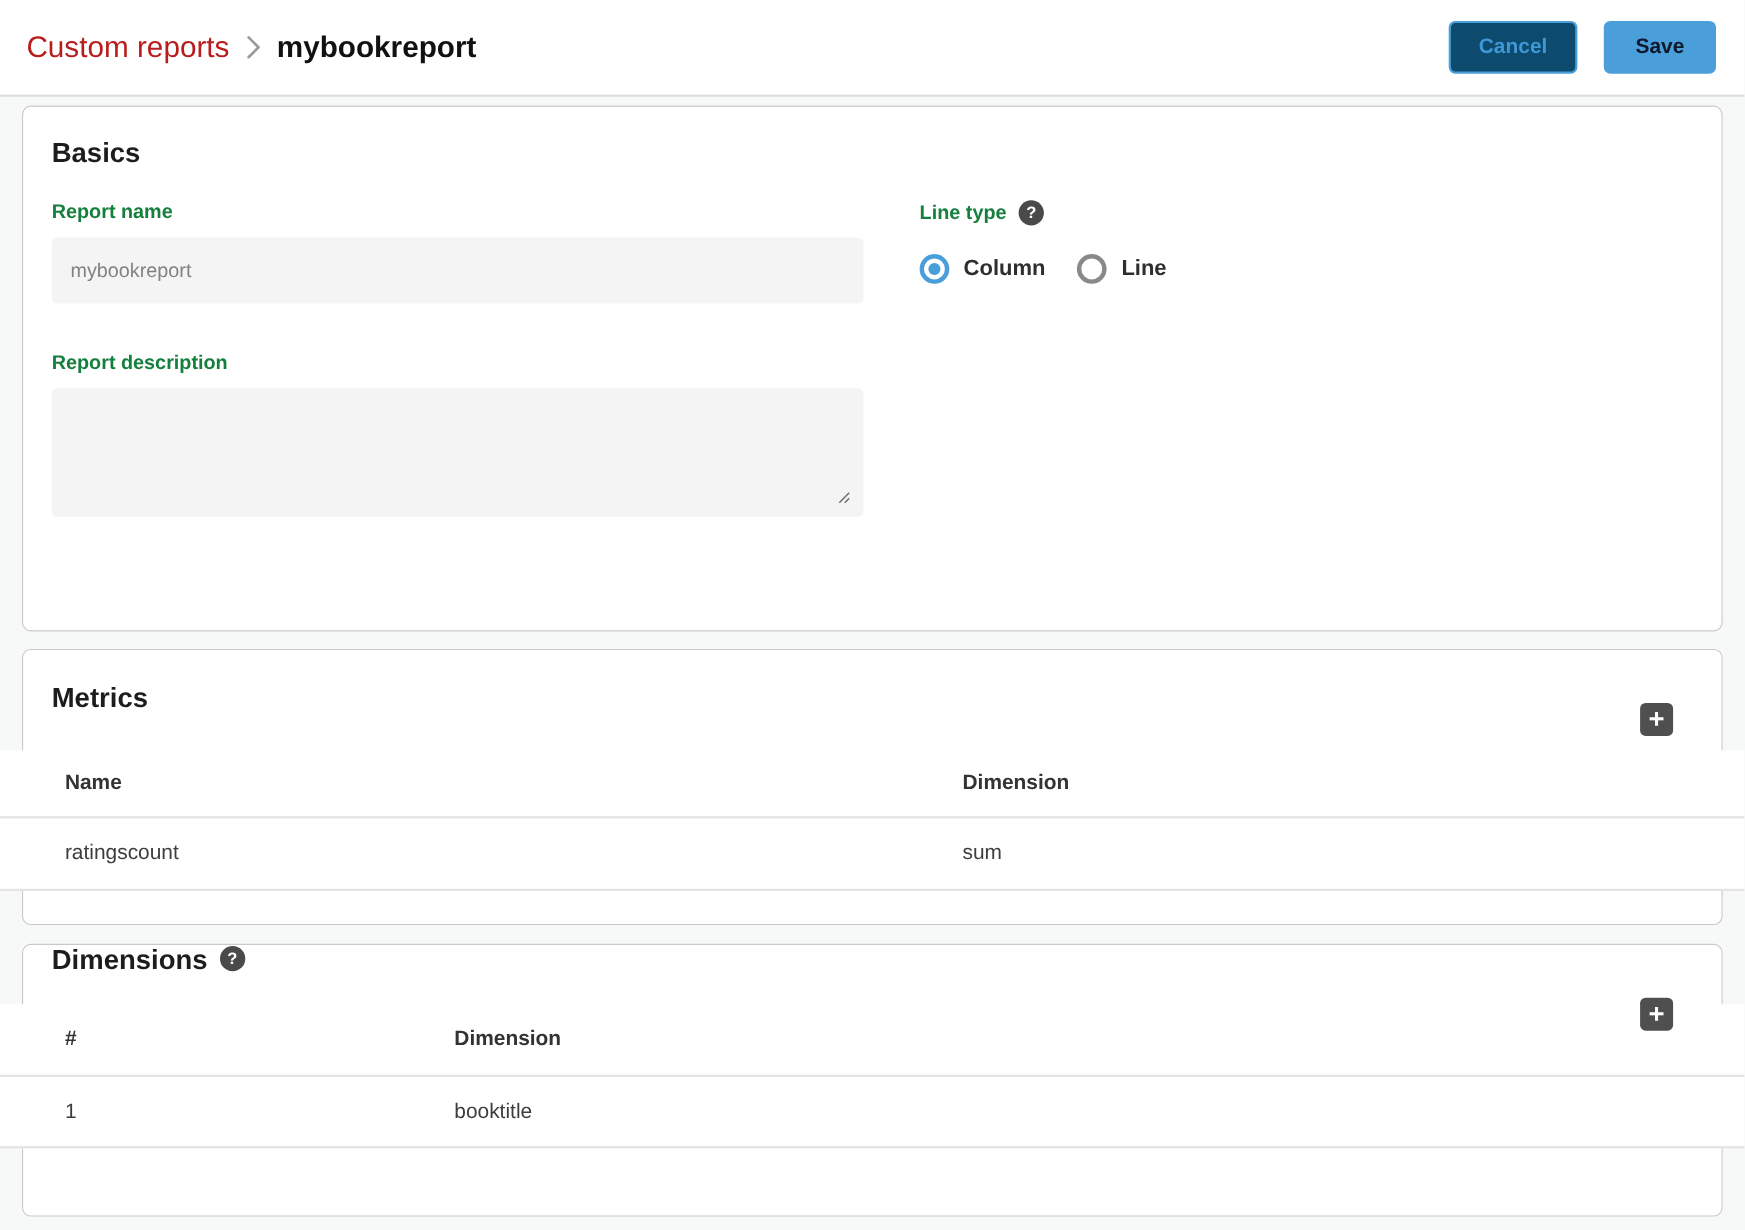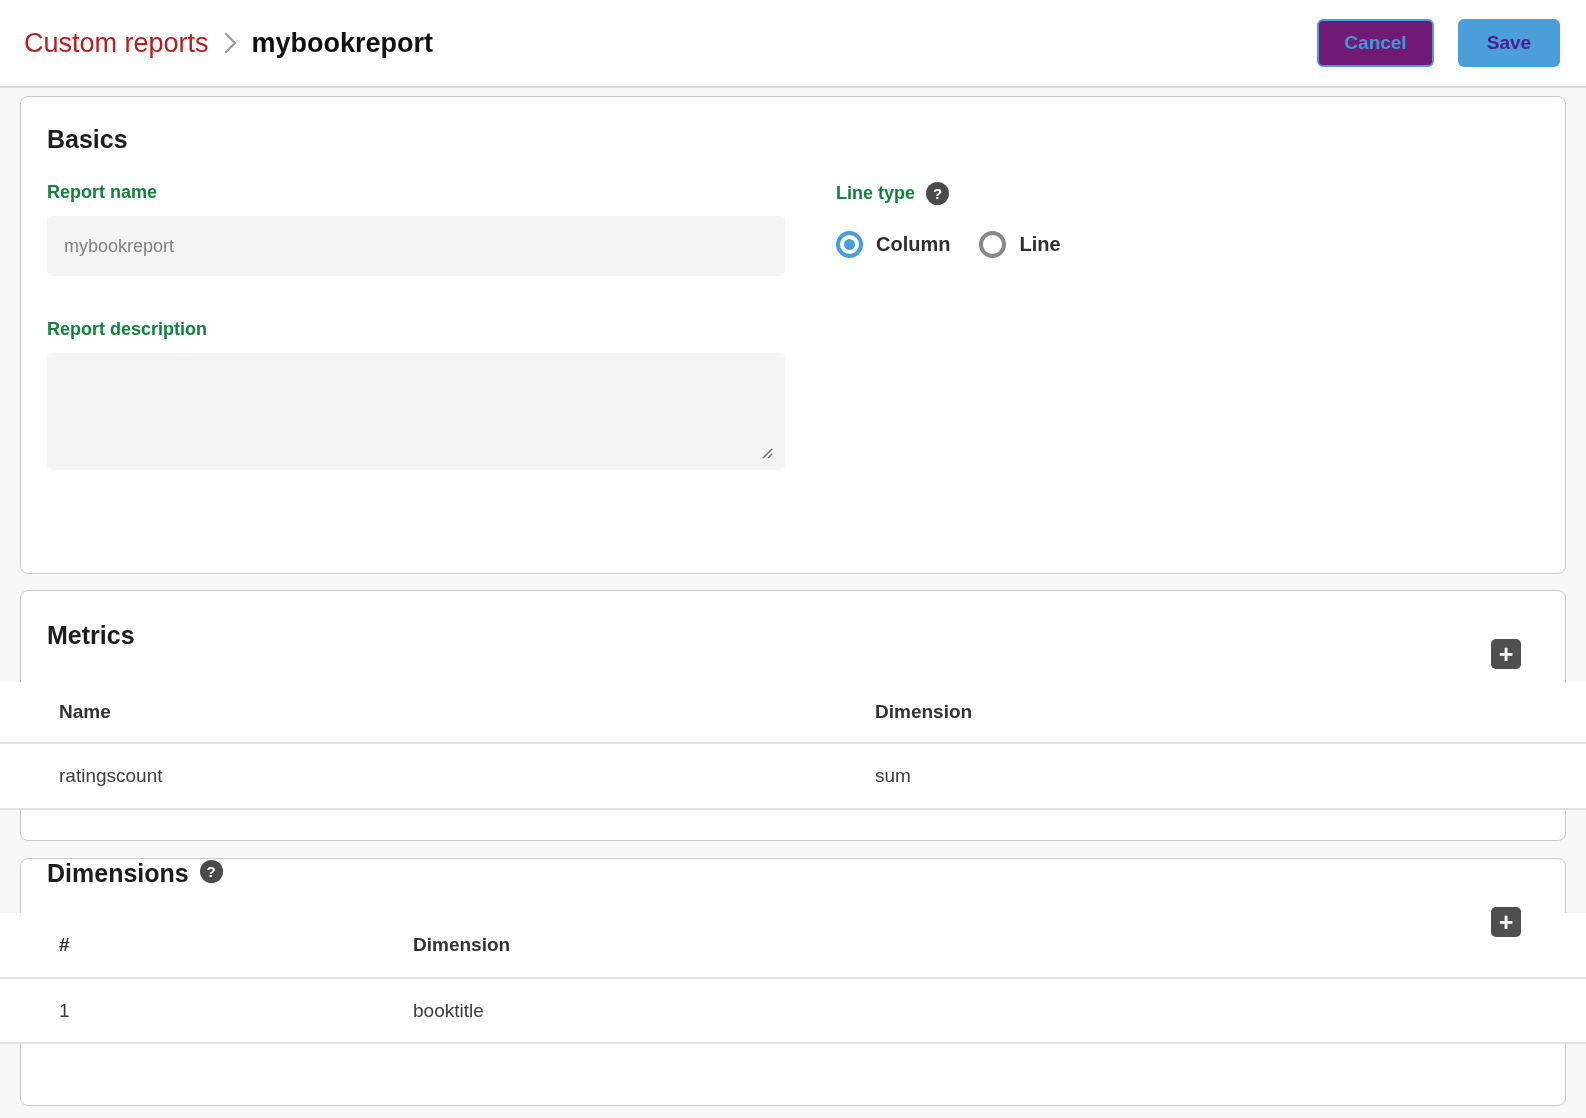--- a/index.html
+++ b/index.html
@@ -29,29 +29,29 @@
   .btn {
     height: 48px;
     border-radius: 6px;
     font-family: "Liberation Sans", sans-serif;
     font-size: 19px;
     font-weight: 700;
     cursor: pointer;
   }
   .btn-cancel {
     width: 117px;
-    background: #701a75;
+    background: #0c4a6e;
     border: 2px solid #4a9ed9;
     color: #3f98d6;
   }
   .btn-save {
     width: 102px;
     background: #4a9ed9;
     border: none;
-    color: #4c1d95;
+    color: #0f172a;
   }
 
   
   .main { padding: 8px 20px 10px; }
   .card {
     background: #ffffff;
     border: 1px solid #c9c9c9;
     border-radius: 8px;
     position: relative;
   }

